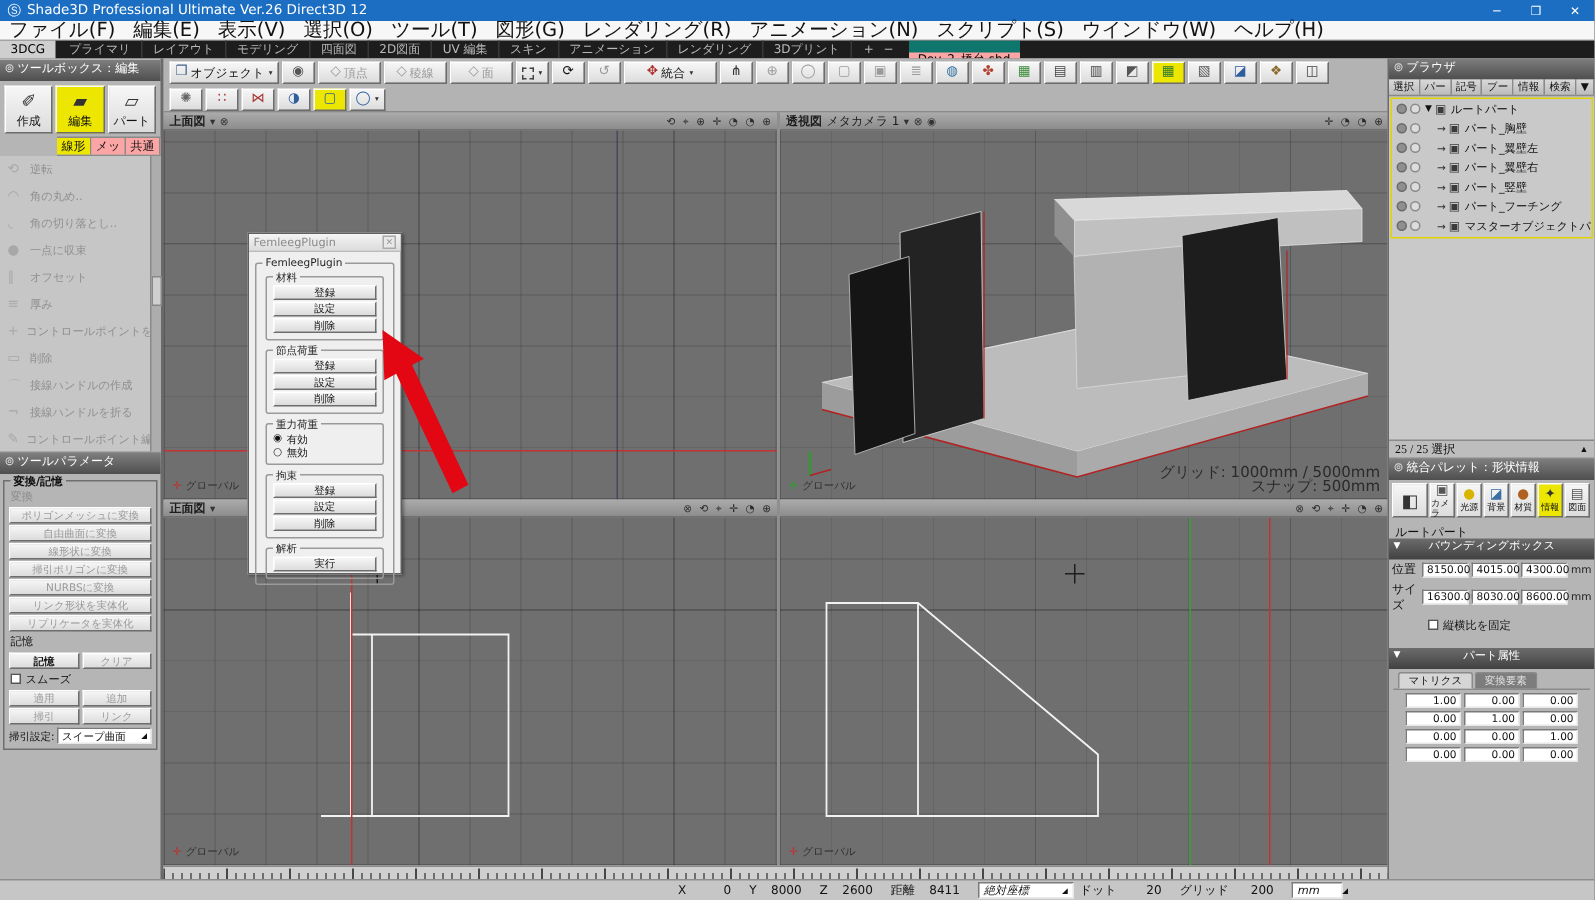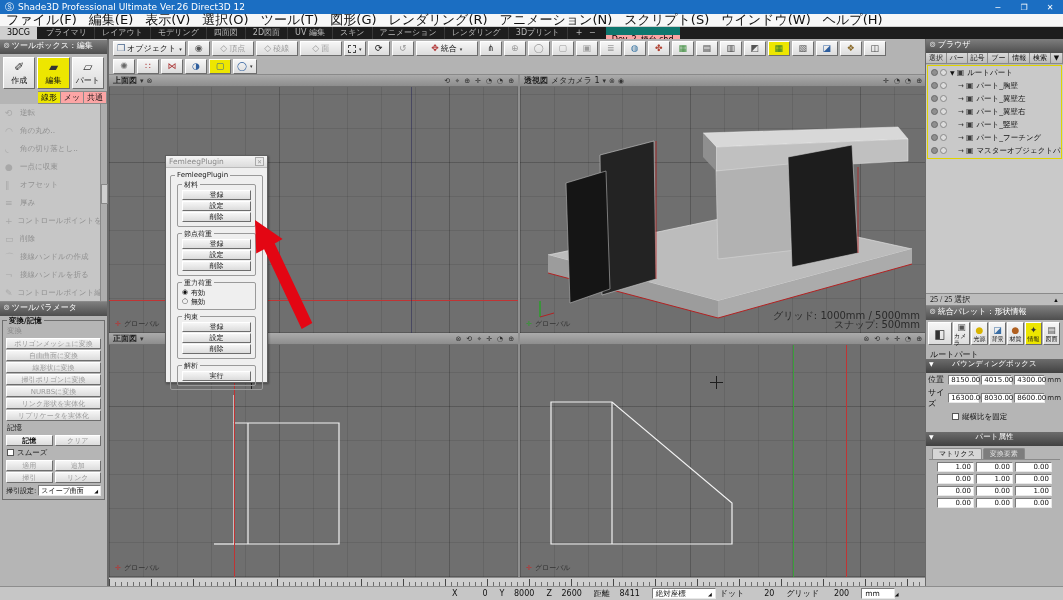--- a/index.html
+++ b/index.html
@@ -134,21 +134,21 @@
 .ptabs{display:flex;padding:2px 4px 0 6px;gap:1px;}
 .ptab{font-size:7px;line-height:10px;padding:0 6px;background:#d6d6d6;border:1px solid #8a8a8a;border-bottom:none;border-radius:2px 2px 0 0;}
 .ptab.off{background:#7d7d7d;color:#e3e3e3;}
 .mxwrap{border-top:1px solid #8a8a8a;margin:0 3px;padding-top:2px;}
 .mxrow{display:flex;gap:2px;justify-content:center;margin-bottom:2px;}
 .mx{width:37px;height:10px;font-size:7px;text-align:right;padding:0 2px;line-height:9px;}
 
 
 .sb{position:absolute;left:0;top:586px;width:1063px;height:14px;background:#c6c6c6;border-top:1px solid #8d8d8d;display:flex;align-items:center;font-size:8px;gap:4px;padding-left:452px;}
 .sb .val{min-width:26px;text-align:right;margin-right:8px;}
-.sb .sel{height:11px;display:flex;align-items:center;justify-content:space-between;padding:0 3px;gap:15px;font-size:7.5px;}
+.sb .sel{height:11px;display:flex;align-items:center;justify-content:space-between;padding:0 3px;gap:15px;font-size:7.5px;font-style:italic;}
 .sb .sel .car{font-size:5px;}
 svg{display:block;}
 </style>
 </head>
 <body>
 
 <div class="window">
 
   <div class="tb">
     <span class="appicon">Ⓢ</span>

